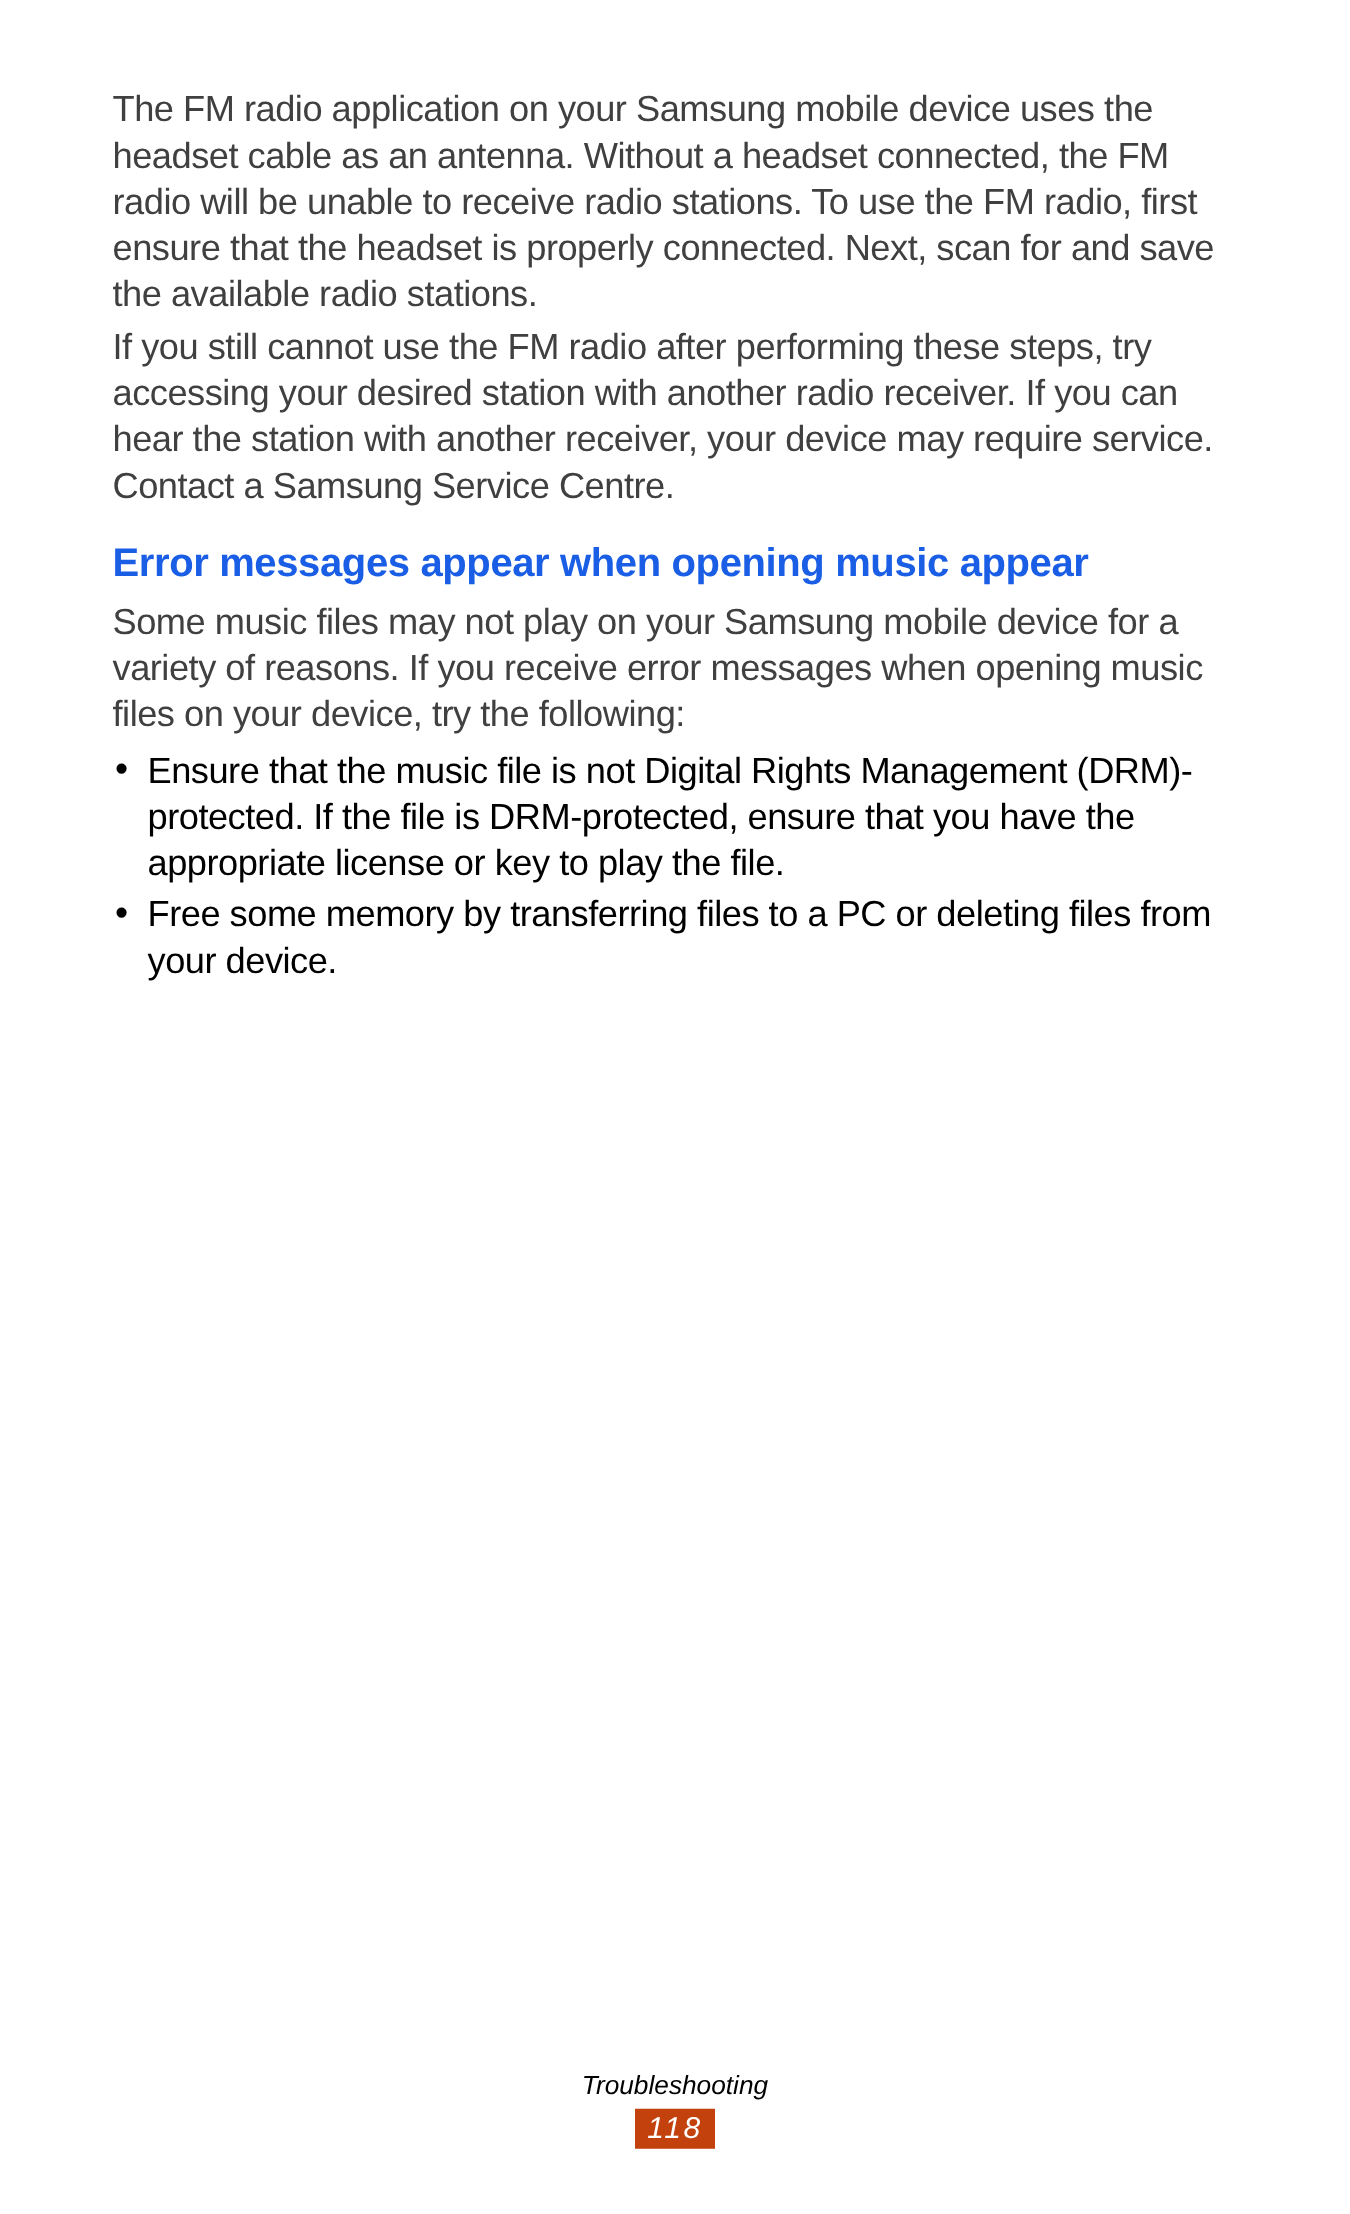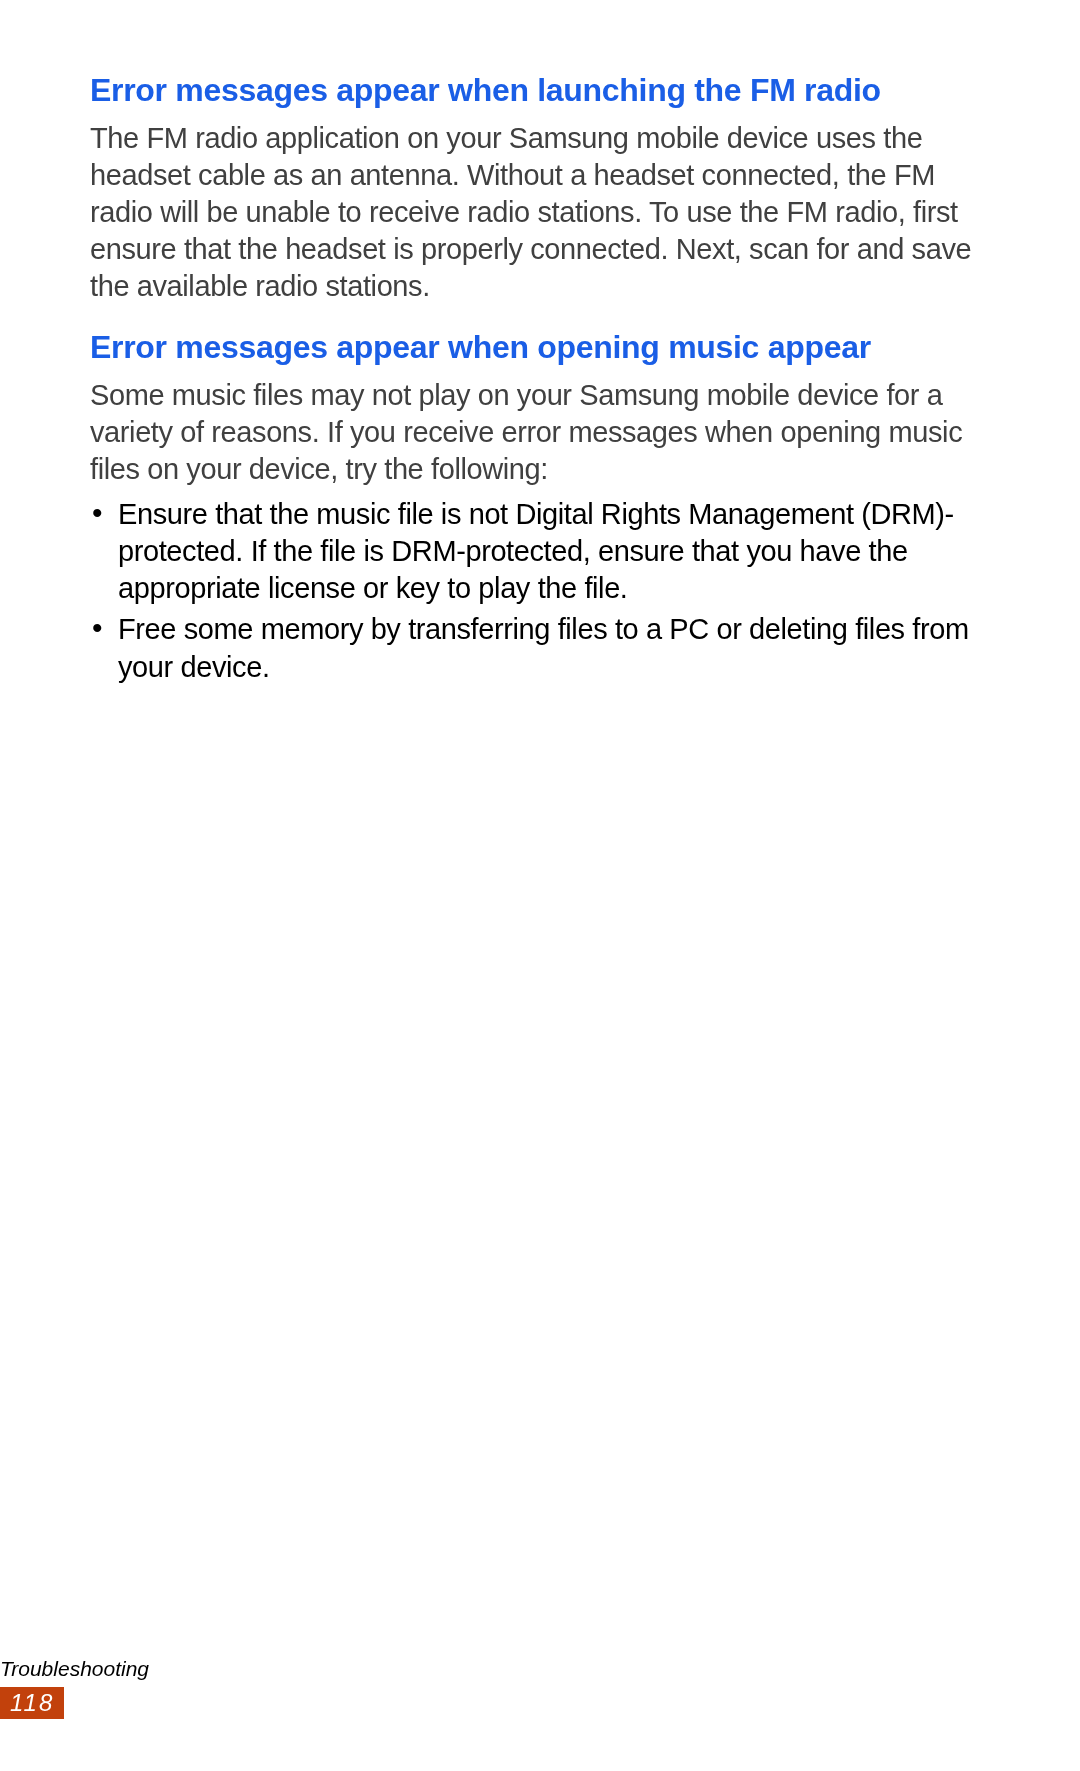--- a/index.html
+++ b/index.html
@@ -57,21 +57,21 @@
       position: absolute;
       left: 2px;
       top: -2px;
       font-size: 30px;
     }
     .footer {
       position: absolute;
       bottom: 52px;
       left: 0;
       right: 0;
-      text-align: left;
+      text-align: center;
     }
     .footer-label {
       font-style: italic;
       font-size: 21px;
       color: #000000;
       display: block;
       margin-bottom: 6px;
     }
     .page-number {
       display: inline-block;
@@ -82,24 +82,24 @@
       padding: 2px 10px;
       letter-spacing: 2px;
       font-weight: 500;
     }
   </style>
 </head>
 <body>
 
 <div class="content">
 
-  <h2 class="heading">Error messages appear when launching the FM radio</h2>
 
   <p class="body-text">The FM radio application on your Samsung mobile device uses the headset cable as an antenna. Without a headset connected, the FM radio will be unable to receive radio stations. To use the FM radio, first ensure that the headset is properly connected. Next, scan for and save the available radio stations.</p>
 
+  <p class="body-text body-text-2">If you still cannot use the FM radio after performing these steps, try accessing your desired station with another radio receiver. If you can hear the station with another receiver, your device may require service. Contact a Samsung Service Centre.</p>
 
   <h2 class="heading heading-2">Error messages appear when opening music appear</h2>
 
   <p class="body-text">Some music files may not play on your Samsung mobile device for a variety of reasons. If you receive error messages when opening music files on your device, try the following:</p>
 
   <ul>
     <li>Ensure that the music file is not Digital Rights Management (DRM)-protected. If the file is DRM-protected, ensure that you have the appropriate license or key to play the file.</li>
     <li>Free some memory by transferring files to a PC or deleting files from your device.</li>
   </ul>
 

